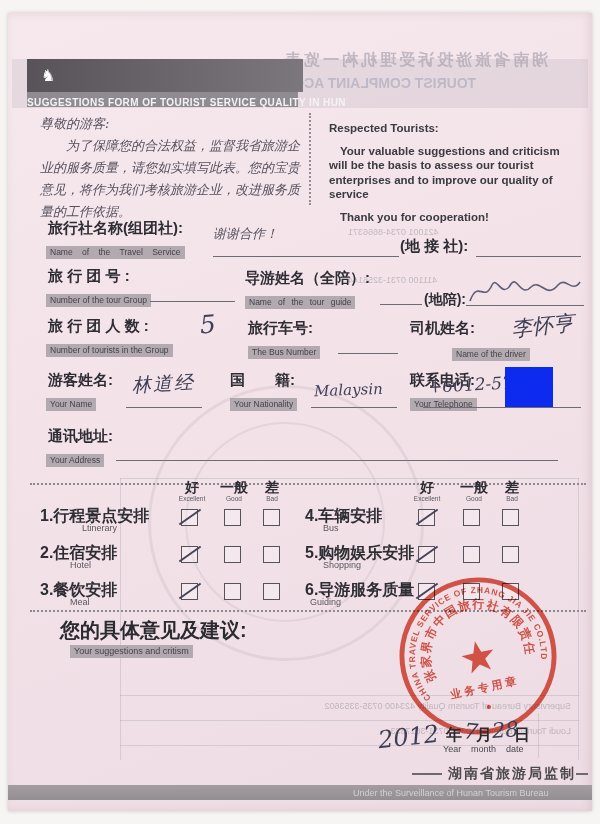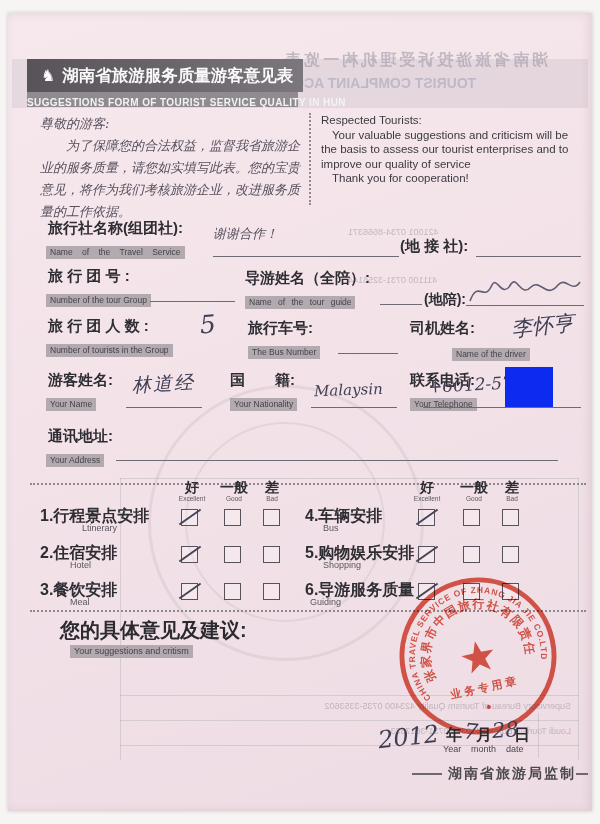--- a/index.html
+++ b/index.html
@@ -30,21 +30,21 @@
   }
   .dotted-sep{border-top:2px dotted #8d8791;height:0;}
   .intro-zh{
     font-family:"DejaVu Serif", serif;font-style:italic;
     color:#56505d;font-size:13px;line-height:1.7;width:266px;
   }
   .intro-zh p{margin:0;}
   .intro-zh .indent{text-indent:2em;}
   .intro-zh .closing{text-align:right;padding-right:28px;}
   .intro-en{color:#3a3a40;font-size:11.5px;line-height:1.27;width:264px;}
-  .intro-en p{margin:0;}
+  .intro-en p{margin:8px;font-weight:bold;}
   .intro-en .ind{text-indent:11px;}
   .cb{
     position:absolute;width:15px;height:15px;
     border:1.6px solid #55525c;background:rgba(255,255,255,.25);
   }
   .cb.checked::after{
     content:'';position:absolute;width:26px;height:2px;background:#464459;
     left:-5px;top:6px;transform:rotate(-35deg);
   }
   .rating-zh{font-weight:bold;color:#2e2d33;font-size:16px;white-space:nowrap;}
@@ -64,21 +64,20 @@
 <body>
 
 <div class="page">
 
   <div class="abs mirror bleed" style="left:274px;top:37px;font-size:16px;font-weight:bold;letter-spacing:3px;color:rgba(150,145,160,.55);">湖南省旅游投诉受理机构一览表</div>
   <div class="abs mirror bleed" style="left:286px;top:62px;font-size:14px;font-weight:bold;color:rgba(135,145,175,.45);">TOURIST COMPLAINT ACC</div>
 
   <div class="abs" style="left:4px;top:46px;width:576px;height:49px;background:rgba(175,165,172,.22);"></div>
   <div class="abs" style="left:19px;top:46px;width:276px;height:33px;background:linear-gradient(90deg,#575358,#7b777d);display:flex;align-items:center;">
     <span style="color:#fdfdfd;font-size:16px;margin:0 7px 0 14px;">♞</span>
-    <span style="color:#fbfafb;font-weight:bold;font-size:16.5px;white-space:nowrap;">湖南省旅游服务质量游客意见表</span>
   </div>
   <div class="abs" style="left:19px;top:79px;width:271px;height:15px;background:#8f8b90;text-align:center;">
     <span style="color:#f4f3f4;font-weight:bold;font-size:10px;letter-spacing:.4px;line-height:15px;white-space:nowrap;">SUGGESTIONS FORM OF TOURIST SERVICE QUALITY IN HUN</span>
   </div>
 
   <div class="abs intro-zh" style="left:32px;top:100px;">
     <p>尊敬的游客:</p>
     <p class="indent">为了保障您的合法权益，监督我省旅游企业的服务质量，请您如实填写此表。您的宝贵意见，将作为我们考核旅游企业，改进服务质量的工作依据。</p>
     <p class="closing">谢谢合作！</p>
   </div>
@@ -239,14 +238,17 @@
   <div class="abs date-zh" style="left:468px;top:712px;">月</div>
   <div class="abs hw" style="left:484px;top:705px;font-size:21px;transform:rotate(-4deg);">28</div>
   <div class="abs date-zh" style="left:506px;top:712px;">日</div>
   <div class="abs date-en" style="left:435px;top:731px;">Year</div>
   <div class="abs date-en" style="left:463px;top:731px;">month</div>
   <div class="abs date-en" style="left:498px;top:731px;">date</div>
 
   <div class="abs" style="left:404px;top:760px;width:30px;height:2px;background:#6d696d;"></div>
   <div class="abs footer-zh" style="left:440px;top:752px;">湖南省旅游局监制</div>
   <div class="abs" style="left:568px;top:760px;width:12px;height:2px;background:#6d696d;"></div>
+  <div class="abs gray-band" style="left:0;top:772px;width:584px;height:15px;">
+    <span class="band-en abs" style="left:345px;top:3px;">Under the Surveillance of Hunan Tourism Bureau</span>
+  </div>
 
 </div>
 
 </body></html>

